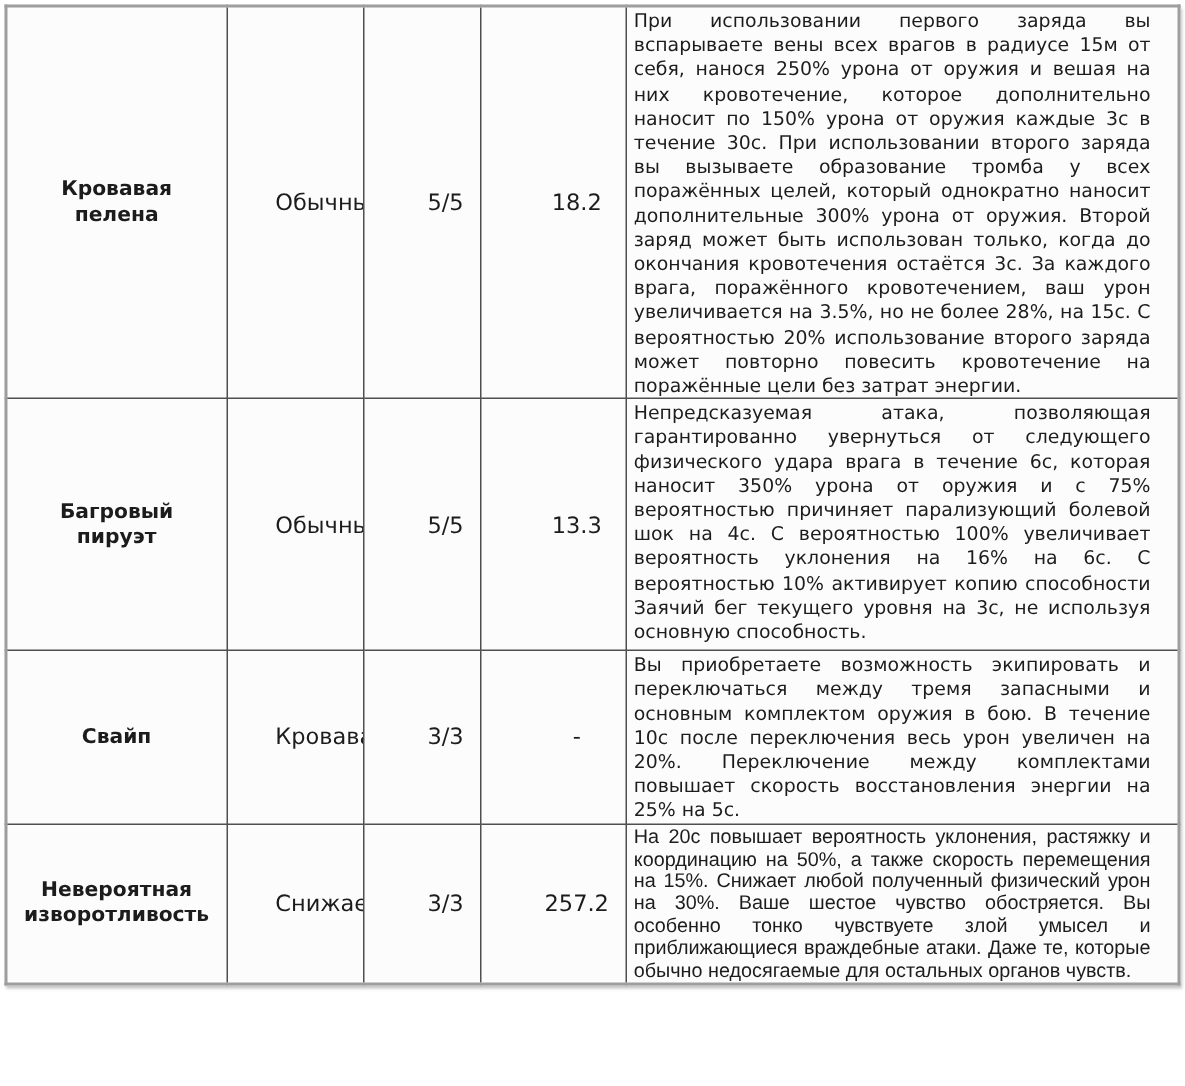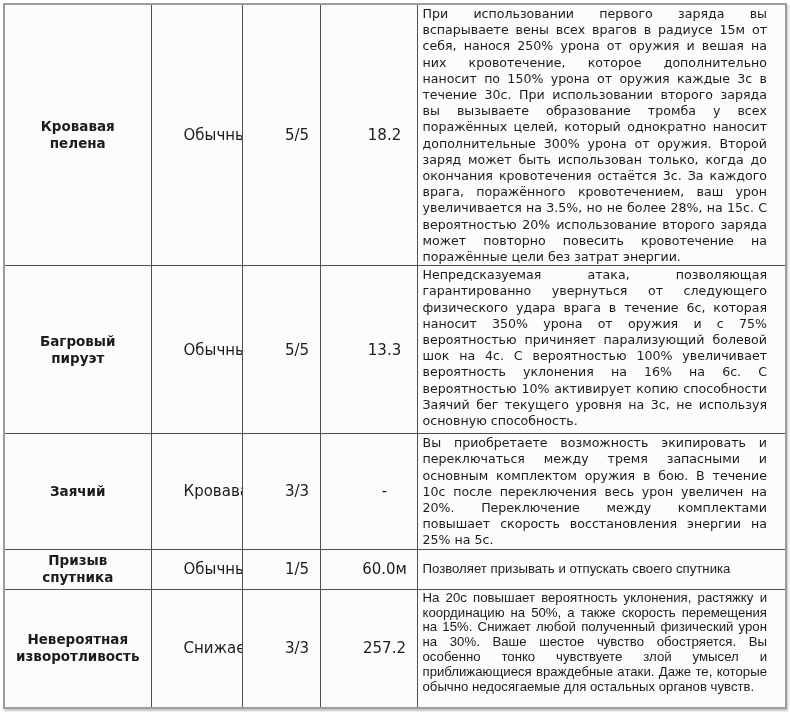--- a/index.html
+++ b/index.html
@@ -104,39 +104,29 @@
 пируэт</td>
     <td class="c-rarity">Обычный</td>
     <td class="c-charges">5/5</td>
     <td class="c-cooldown">13.3</td>
     <td class="c-desc">
       <div class="desc-text">Непредсказуемая атака, позволяющая гарантированно увернуться от следующего физического удара врага в течение 6с, которая наносит 350% урона от оружия и с 75% вероятностью причиняет парализующий болевой шок на 4с. С вероятностью 100% увеличивает вероятность уклонения на 16% на 6с. С вероятностью 10% активирует копию способности Заячий бег текущего уровня на 3с, не используя основную способность.</div>
     </td>
   </tr>
 
   <tr>
-    <td class="c-name">Заячий</td>
+    <td class="c-name">Свайп</td>
     <td class="c-rarity">Кровавая</td>
     <td class="c-charges">3/3</td>
     <td class="c-cooldown">-</td>
     <td class="c-desc">
       <div class="desc-text">Вы приобретаете возможность экипировать и переключаться между тремя запасными и основным комплектом оружия в бою. В течение 10с после переключения весь урон увеличен на 20%. Переключение между комплектами повышает скорость восстановления энергии на 25% на 5с.</div>
     </td>
   </tr>
 
-  <tr>
-    <td class="c-name">Призыв
-спутника</td>
-    <td class="c-rarity">Обычный</td>
-    <td class="c-charges">1/5</td>
-    <td class="c-cooldown">60.0м</td>
-    <td class="c-desc">
-      <div class="desc-text">Позволяет призывать и отпускать своего спутника</div>
-    </td>
-  </tr>
 
   <tr>
     <td class="c-name">Невероятная
 изворотливость</td>
     <td class="c-rarity">Снижает</td>
     <td class="c-charges">3/3</td>
     <td class="c-cooldown">257.2</td>
     <td class="c-desc">
       <div class="desc-text">На 20с повышает вероятность уклонения, растяжку и координацию на 50%, а также скорость перемещения на 15%. Снижает любой полученный физический урон на 30%. Ваше шестое чувство обостряется. Вы особенно тонко чувствуете злой умысел и приближающиеся враждебные атаки. Даже те, которые обычно недосягаемые для остальных органов чувств.</div>
     </td>

